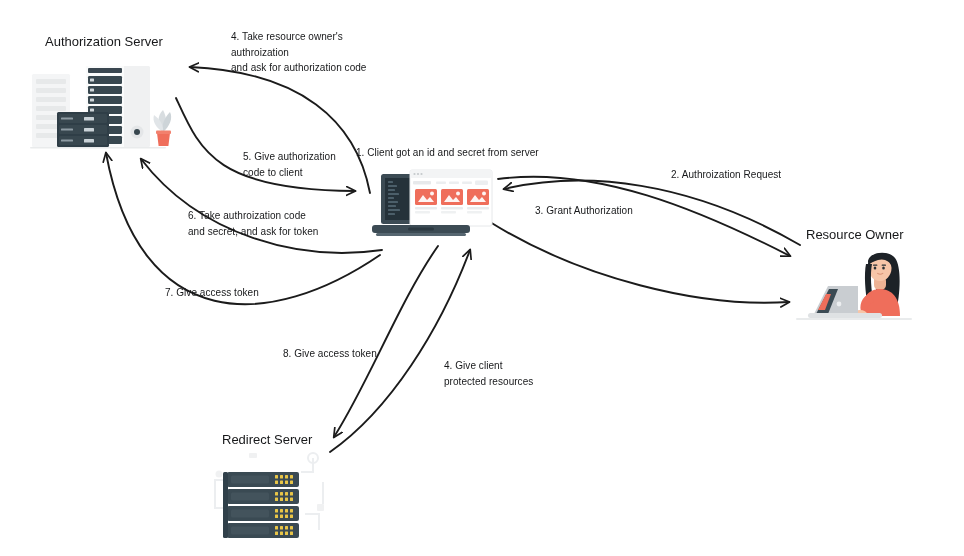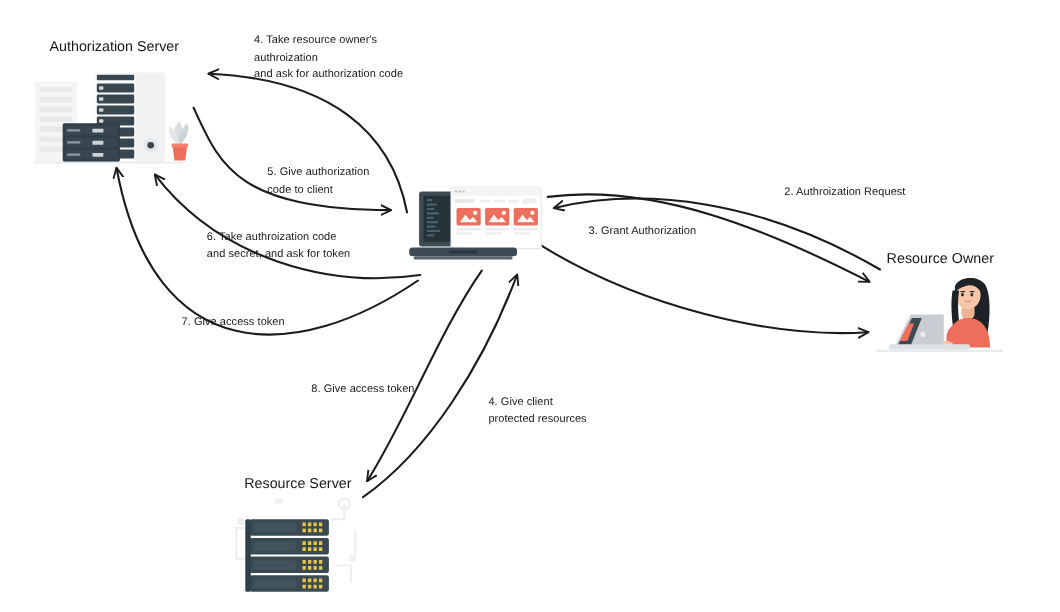--- a/index.html
+++ b/index.html
@@ -308,26 +308,27 @@
             <rect x="85" y="74" width="3" height="3.4" rx="0.5"></rect>
           <rect x="70" y="79.5" width="3" height="3.4" rx="0.5"></rect>
             <rect x="75" y="79.5" width="3" height="3.4" rx="0.5"></rect>
           <rect x="80" y="79.5" width="3" height="3.4" rx="0.5"></rect>
             <rect x="85" y="79.5" width="3" height="3.4" rx="0.5"></rect>
         </g>
       </g>
       <rect x="18" y="20" width="5" height="66" rx="1.5" fill="#30404a"></rect>
     </svg>
   </div>
-  <div class="node-title" style="left:222px; top:432px;">Resource Server</div>
+  <div class="node-title" style="left:222px; top:432px;">Redirect Server</div>
 
   <div class="lbl" style="left:231px; top:29px;">4. Take resource owner's
 authroization
 and ask for authorization code</div>
-  <div class="lbl" style="left:671px; top:167px;margin-left:42px;">2. Authroization Request</div>
+  <div class="lbl" style="left:356px; top:145px;">1. Client got an id and secret from server</div>
+  <div class="lbl" style="left:671px; top:167px;">2. Authroization Request</div>
   <div class="lbl" style="left:212px; top:149px;margin-left:31px;">5. Give authorization
 code to client</div>
   <div class="lbl" style="left:535px; top:203px;">3. Grant Authorization</div>
   <div class="lbl" style="left:188px; top:208px;">6. Take authroization code
 and secret, and ask for token</div>
   <div class="lbl" style="left:165px; top:285px;">7. Give access token</div>
   <div class="lbl" style="left:283px; top:346px;">8. Give access token</div>
   <div class="lbl" style="left:444px; top:358px;">4. Give client
 protected resources</div>
 

